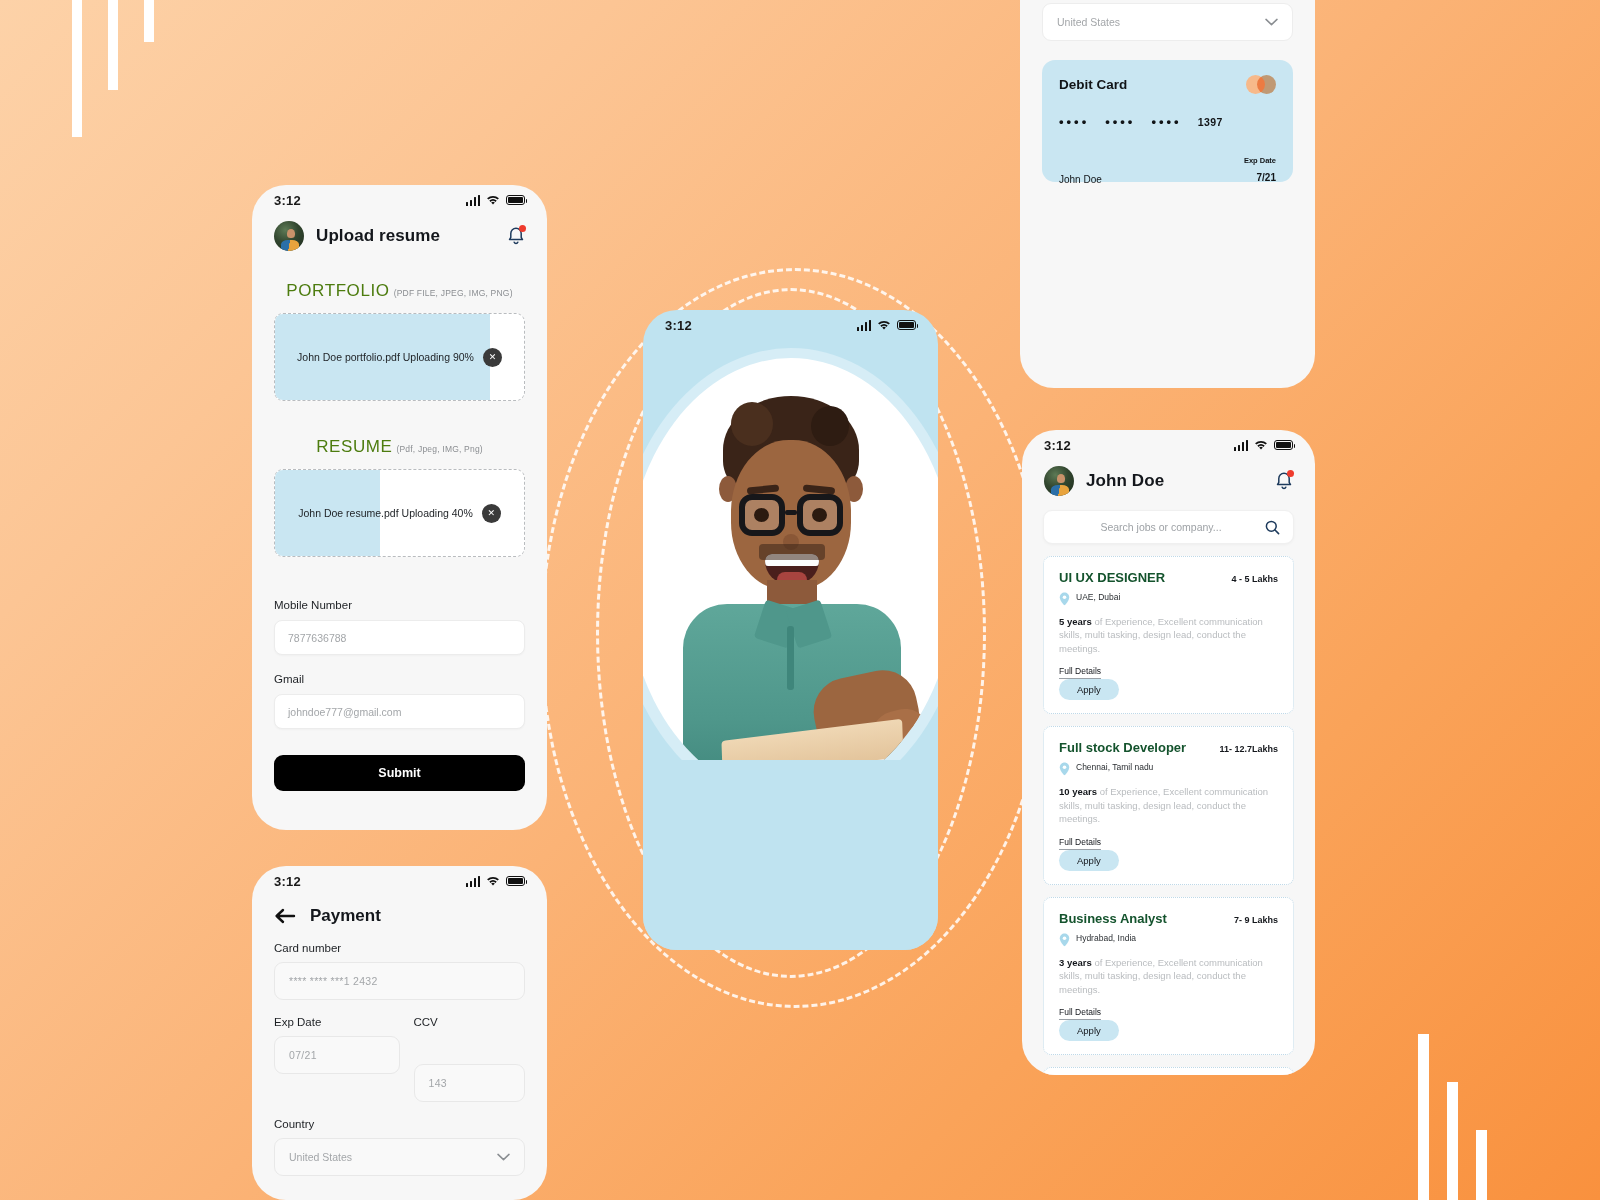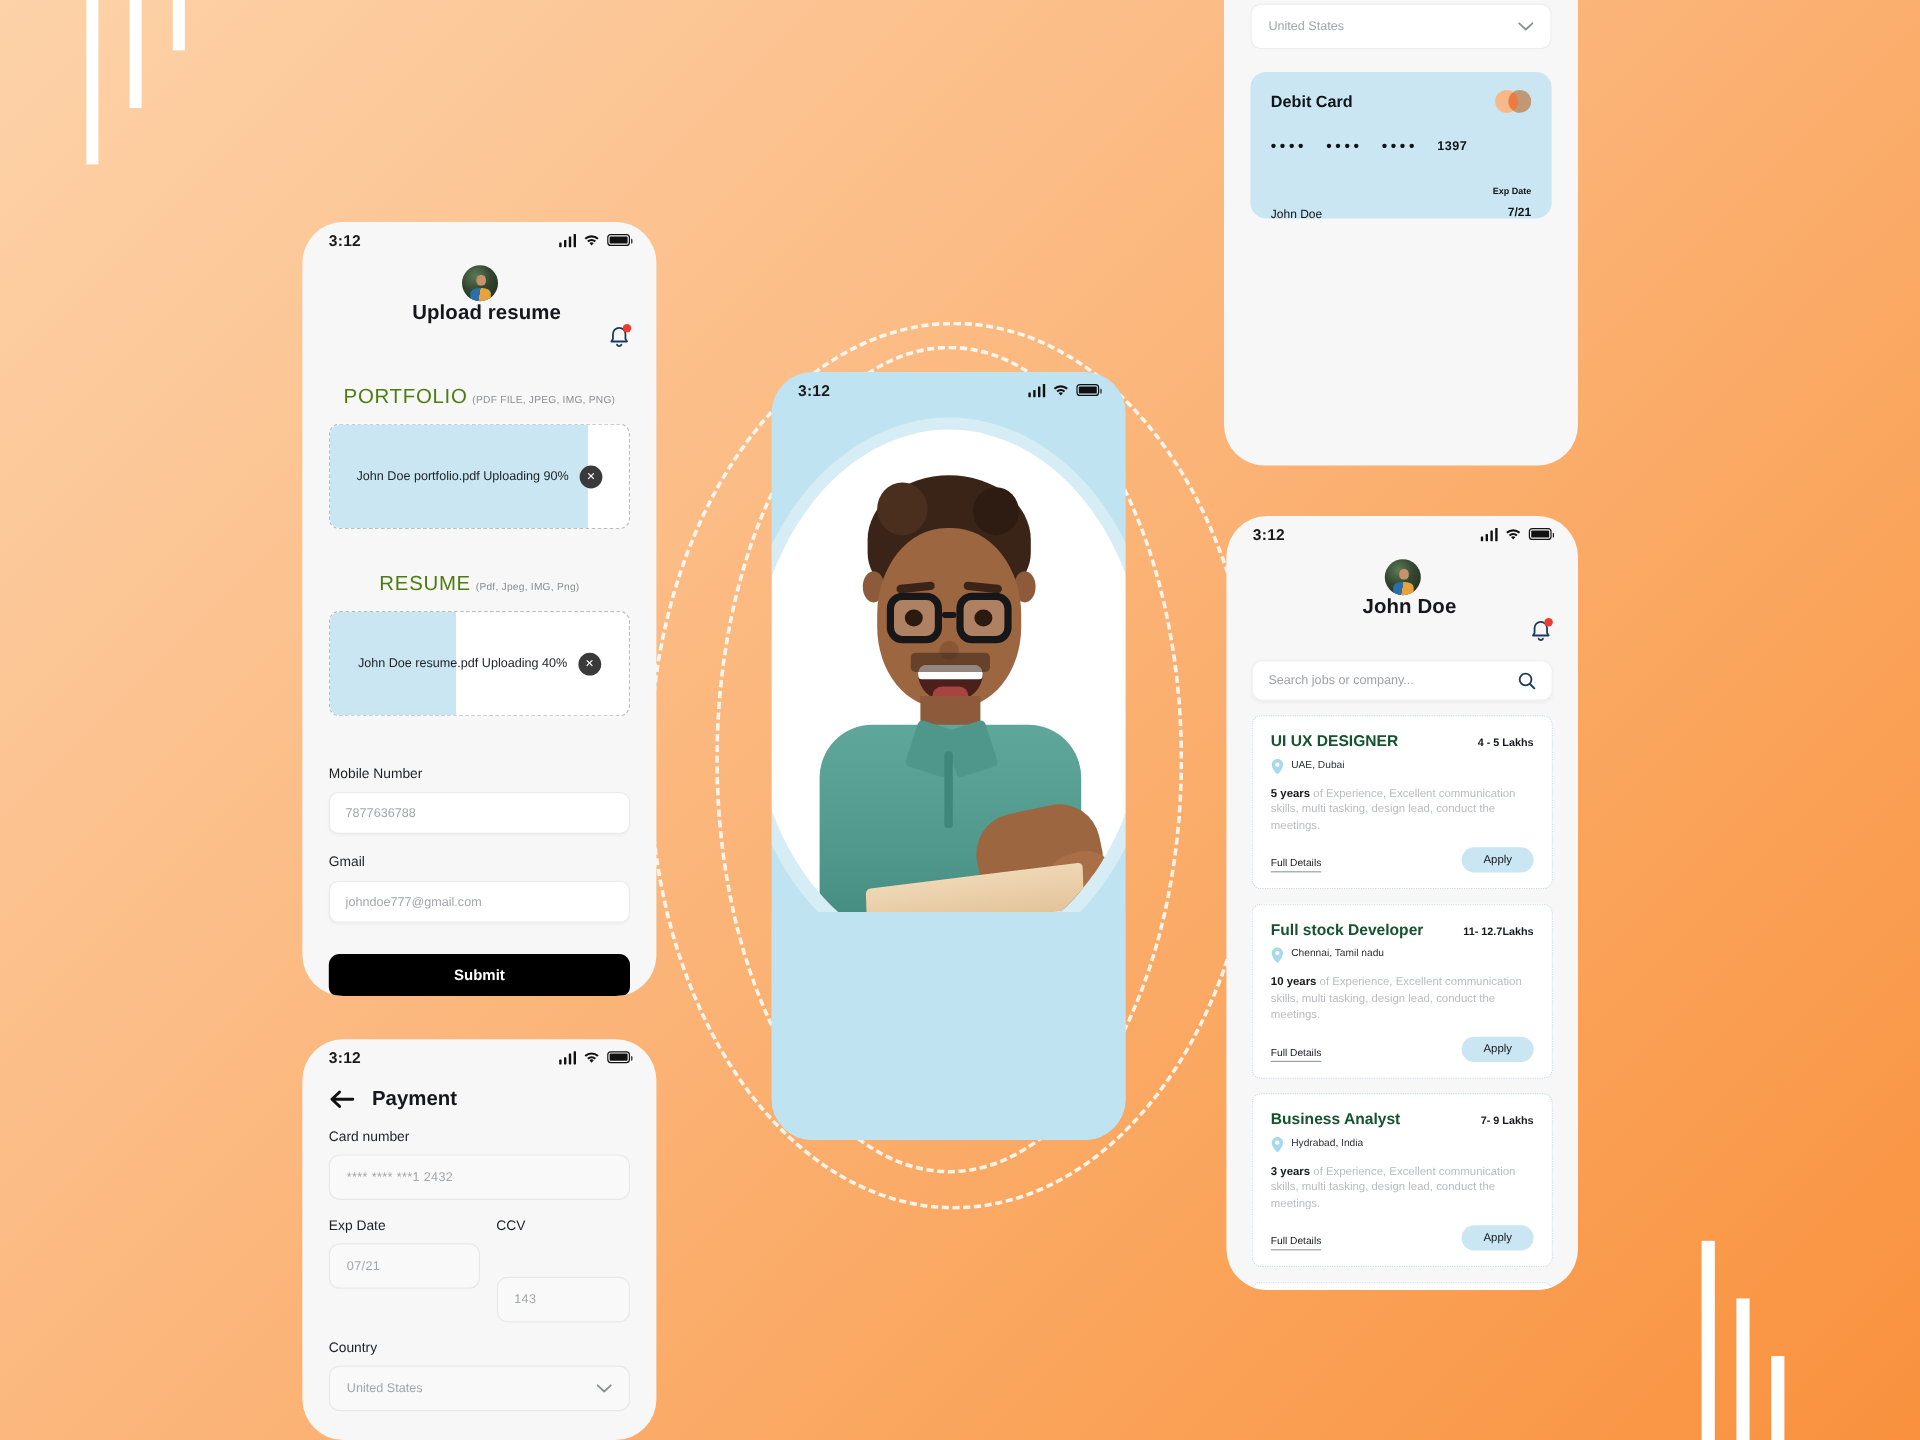--- a/index.html
+++ b/index.html
@@ -55,21 +55,21 @@
   .sb-icons { display: flex; align-items: center; gap: 6px; }
   .sig { display: flex; align-items: flex-end; gap: 1.5px; height: 11px; }
   .sig i { display: block; width: 2.5px; background: #111; border-radius: .5px; }
   .sig i:nth-child(1){ height: 4px; } .sig i:nth-child(2){ height: 6px; }
   .sig i:nth-child(3){ height: 8.5px; } .sig i:nth-child(4){ height: 11px; }
   .batt { width: 19px; height: 10px; border: 1.4px solid #111; border-radius: 3px; position: relative; }
   .batt::after { content:""; position:absolute; left:1px; top:1px; bottom:1px; right:1px; background:#111; border-radius:1px; }
   .batt::before { content:""; position:absolute; right:-3.4px; top:3px; width:1.8px; height:4px; background:#111; border-radius:0 1px 1px 0; }
 
   
-  .phone-header { display:flex; align-items:center; padding: 6px 22px 0; flex-direction: column; }
+  .phone-header { display:flex; align-items:center; padding: 6px 22px 0; }
   .avatar {
     width: 30px; height: 30px; border-radius: 50%; flex: 0 0 30px;
     background: radial-gradient(circle at 38% 30%, #5d7a55 0%, #32462f 45%, #1d2a1c 100%);
     position: relative; overflow: hidden;
   }
   .avatar::before { 
     content:""; position:absolute; left:42%; top:26%; width:28%; height:30%;
     background:#c9926a; border-radius:50% 50% 45% 45%;
   }
   .avatar::after { 
@@ -166,34 +166,35 @@
     display:flex; align-items:center; justify-content:center;
     color:#fff; font-size:12px; font-weight:700;
   }
 
   
   #phone-jobs { left: 1022px; top: 430px; width: 293px; height: 645px; }
   .search-bar {
     margin: 14px 21px 0; height:34px; background:#fff; border:1px solid #F0F0F0;
     border-radius:9px; display:flex; align-items:center; padding:0 13px;
     box-shadow: 0 1px 3px rgba(0,0,0,0.04);
+    text-align: center;
   }
   .search-bar .ph { font-size:10.5px; color:#9ea2a6; flex:1; }
   .job-card {
     margin: 12px 21px 0; background:#fff; border:1.3px dotted #BFD9E8;
     border-radius:8px; padding: 13px 15px 13px;
   }
   .jc-top { display:flex; align-items:baseline; justify-content:space-between; }
   .jc-title { font-size:13px; font-weight:700; color:#14532d; }
   .jc-salary { font-size:9px; font-weight:700; color:#14171c; white-space:nowrap; }
   .jc-loc { display:flex; align-items:flex-start; gap:6px; margin-top:7px; }
   .jc-loc .txt { font-size:8.5px; color:#2b2f33; }
   .jc-desc { margin-top:9px; font-size:9.5px; line-height:1.42; color:#b9bcbf; }
   .jc-desc b { color:#14171c; font-weight:700; }
-  .jc-bottom { display:flex; align-items:flex-end; justify-content:space-between; margin-top:11px; }
+  .jc-bottom { display:flex; align-items:flex-start; justify-content:space-between; margin-top:11px;flex-direction:column; }
   .jc-full { font-size:8.5px; color:#14171c; border-bottom:1px solid #9aa0a6; padding-bottom:2px; }
   .jc-apply {
     background:#C9E6F2; border-radius:13px; padding:5px 18px;
     font-size:9.5px; color:#14171c; font-weight:400;
   }
 
   
   #phone-onboard {
     left: 643px; top: 310px; width: 295px; height: 640px;
     background: #BFE3F0;

